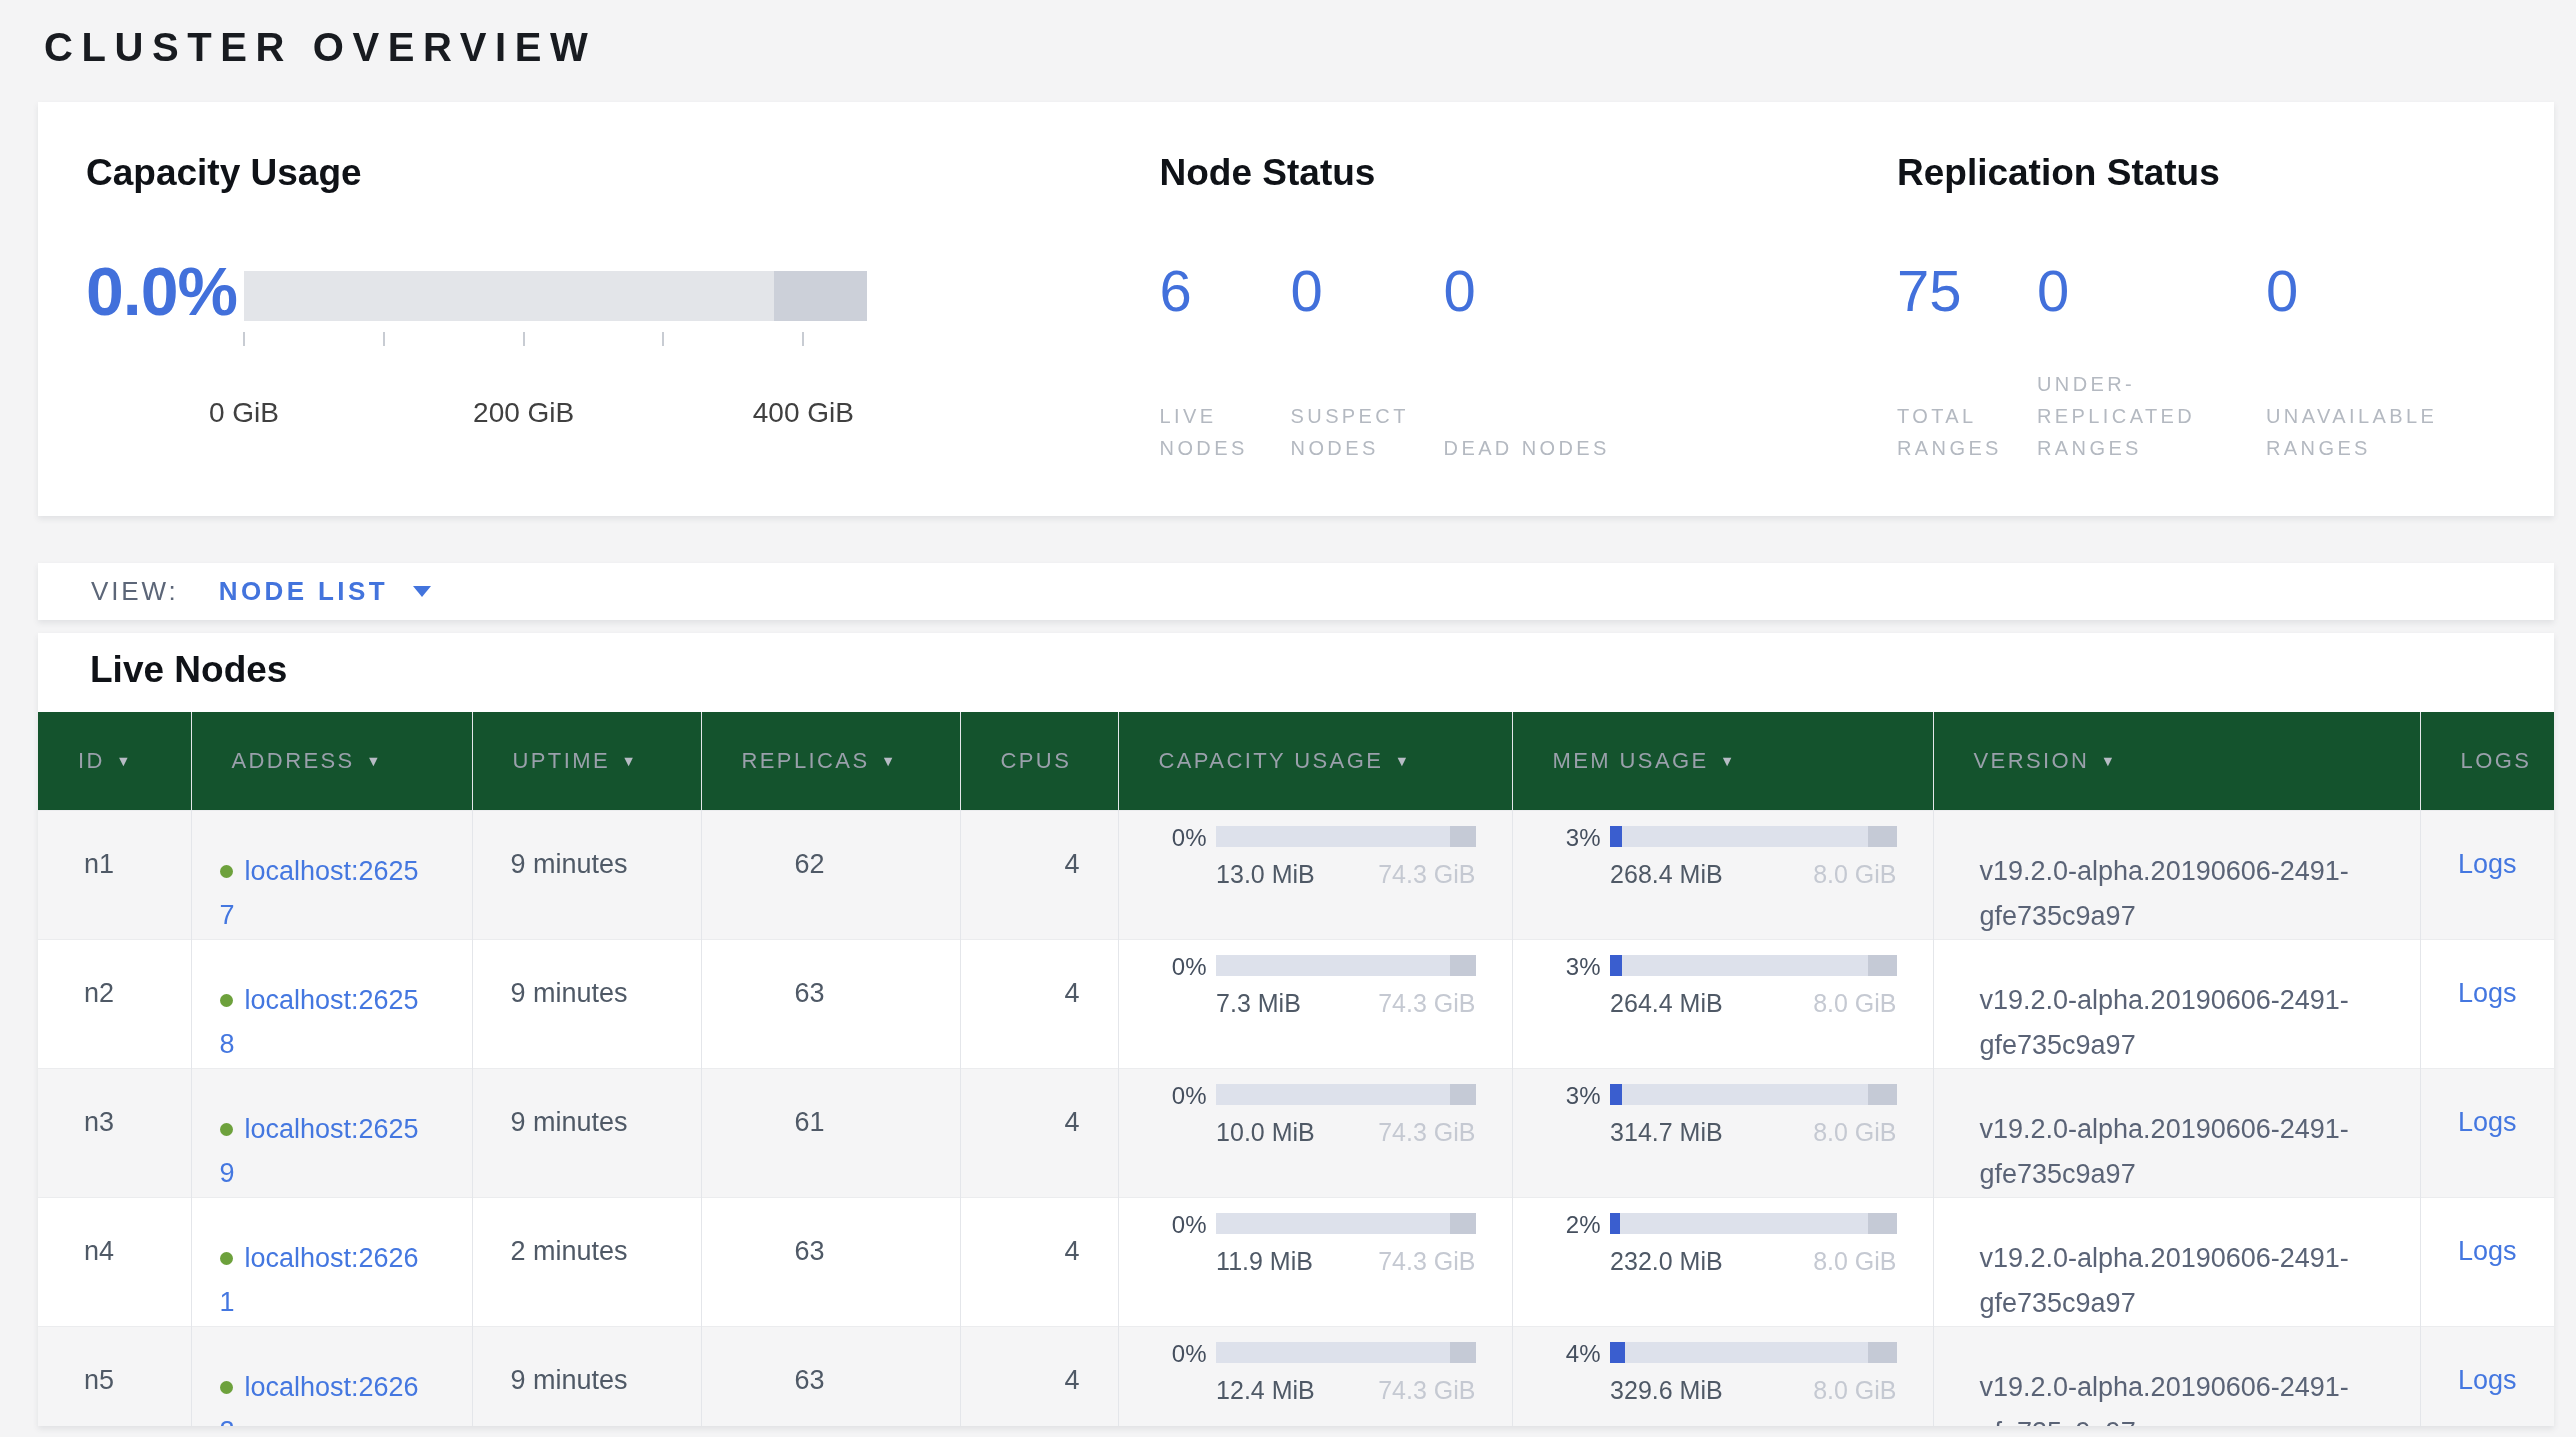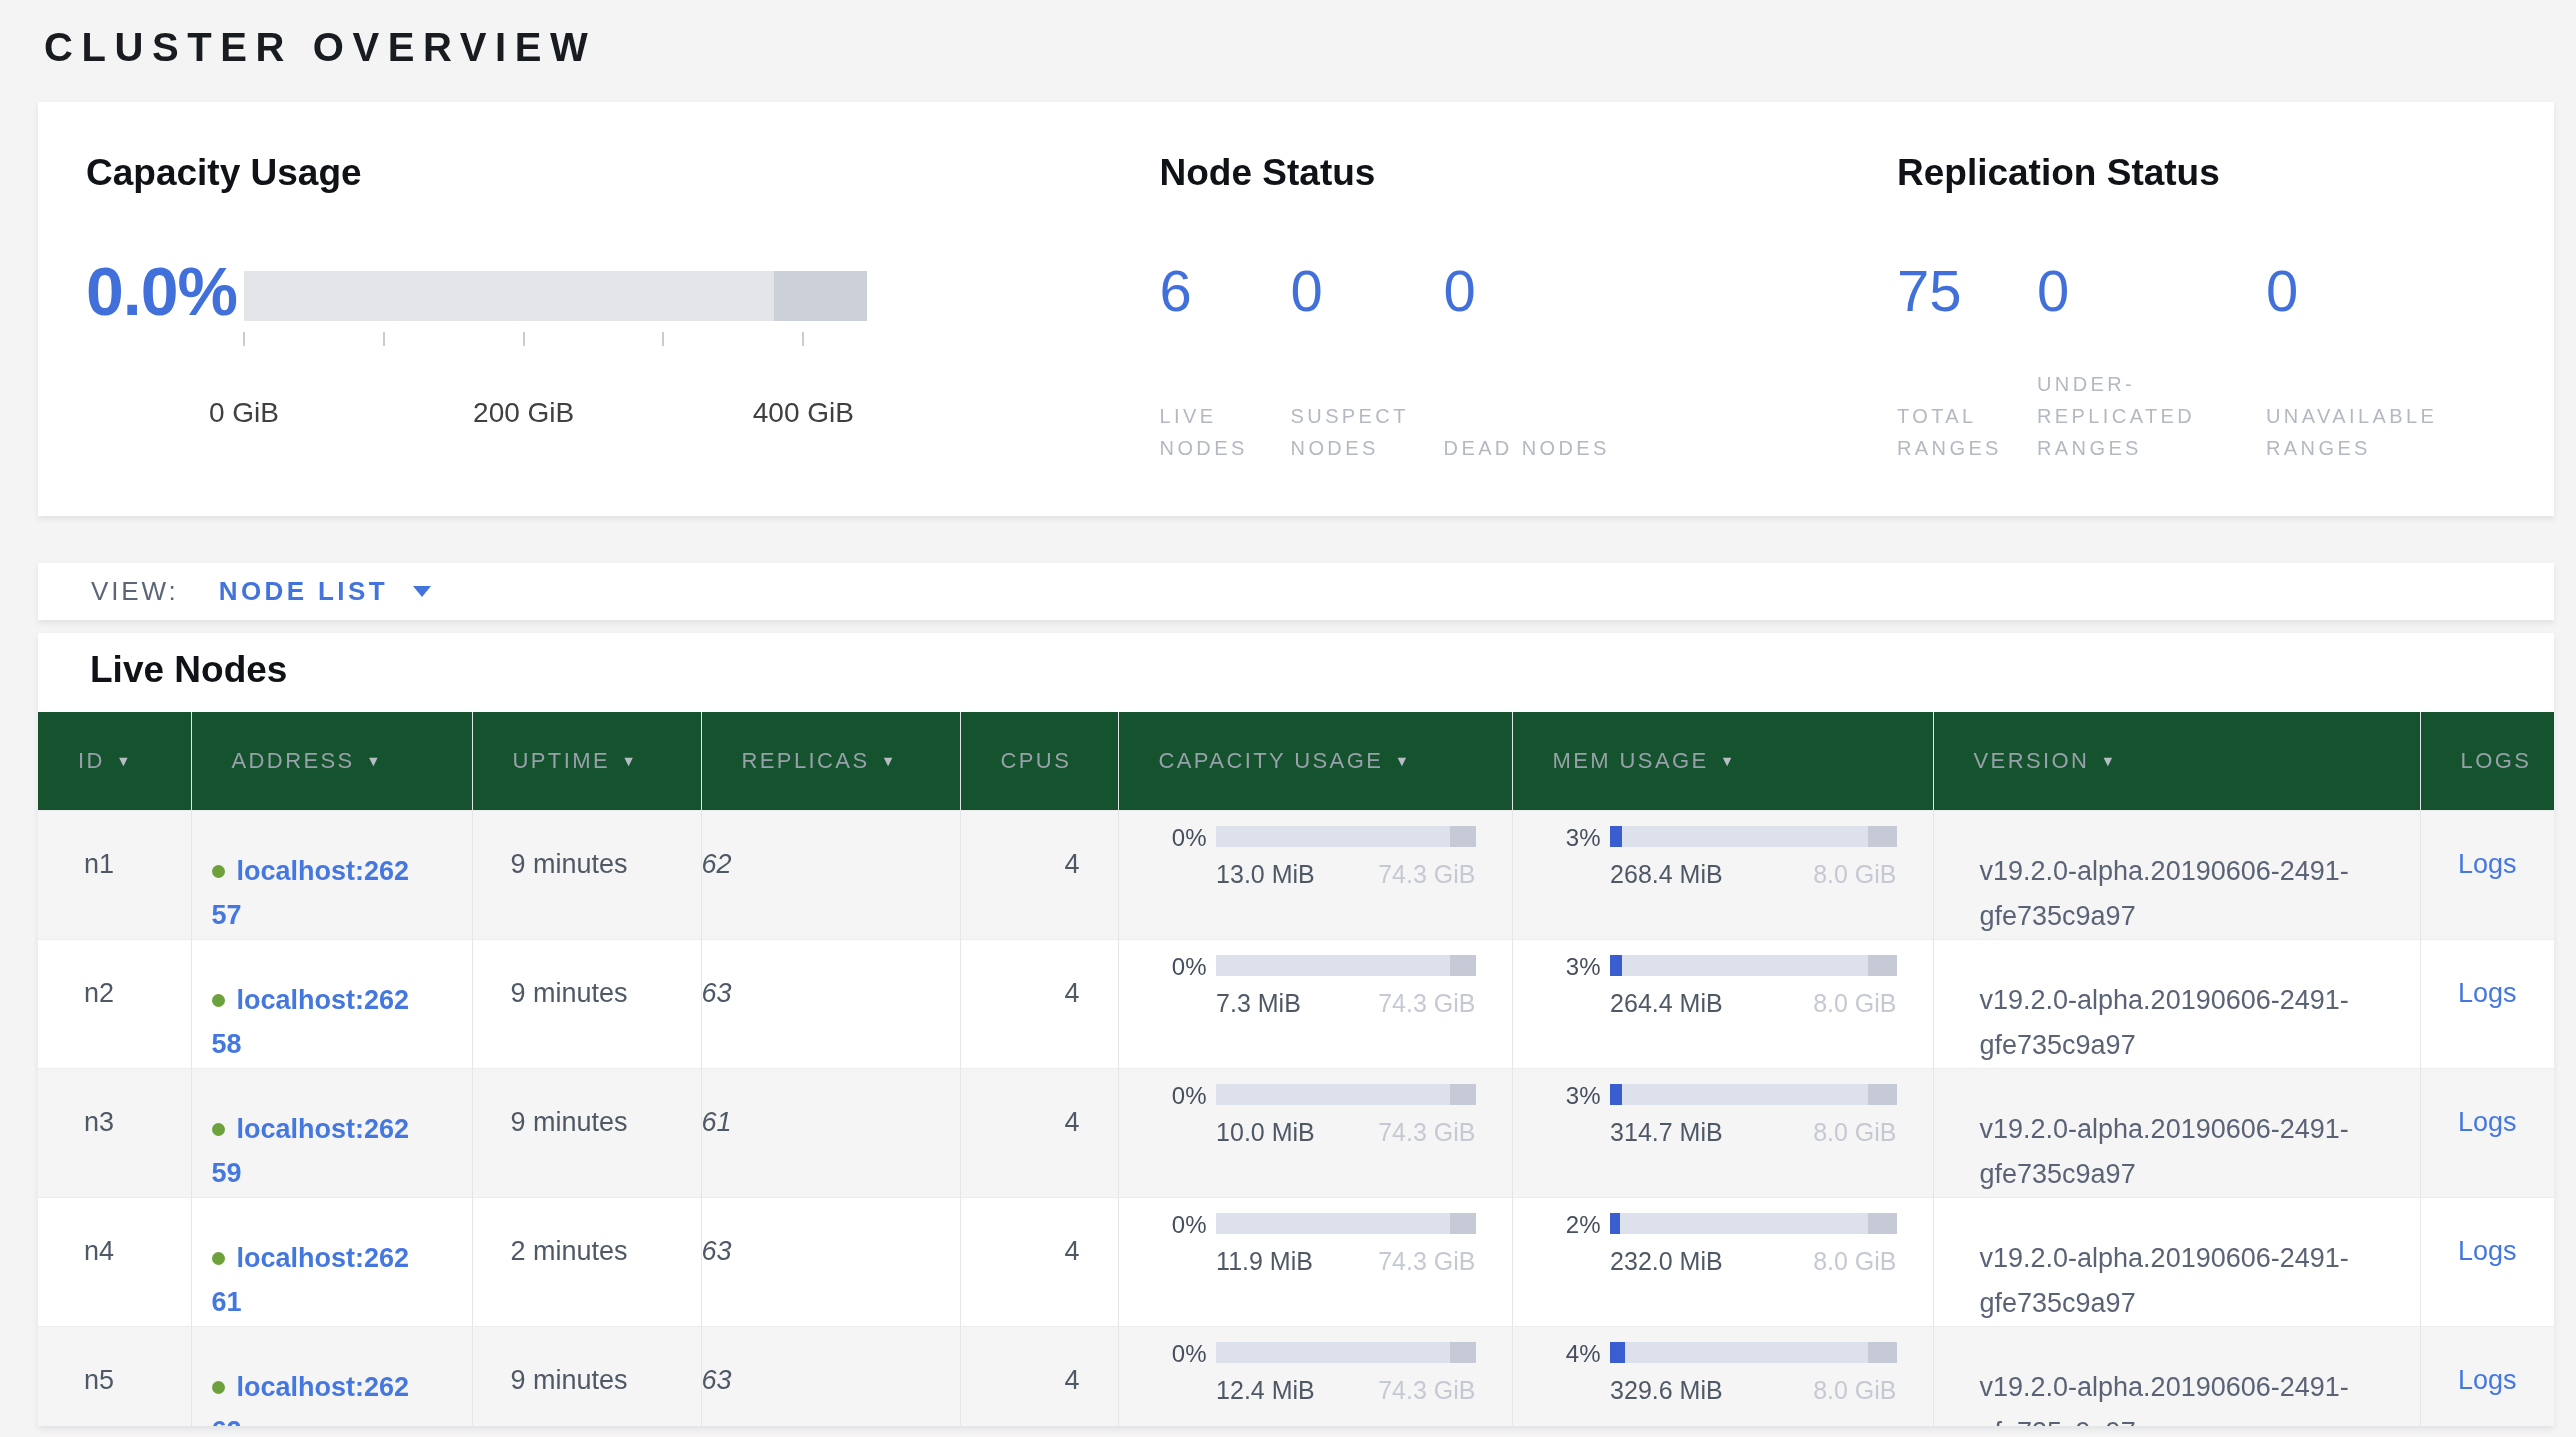--- a/index.html
+++ b/index.html
@@ -76,23 +76,23 @@
     padding-left:40px; font-weight:400; font-size:22px; letter-spacing:2.4px; color:#9aa0ab;
     white-space:nowrap; overflow:hidden;
   }
   thead th + th, tbody td + td { border-left:1.9px solid #e4e6ea; }
   tbody tr { height:115px; }
   tbody tr.odd  td { background:#f5f5f6; }
   tbody tr.even td { background:#ffffff; }
   tbody td { vertical-align:top; padding-top:38px; font-size:27px; color:#4f5966; border-top:1px solid #ebecee; }
   .sort-icon { font-size:14.4px; color:#b7bcc5; margin-left:11.5px; vertical-align:1.9px; }
   td.c-id { padding-left:46px; }
-  td.c-addr { padding-left:20px;font-weight:bold; }
+  td.c-addr { padding-left:28px; }
   td.c-uptime { padding-left:38px; }
-  td.c-replicas { text-align:left; padding-right:42px;font-style:italic; }
+  td.c-replicas { text-align:center; padding-right:42px; }
   td.c-cpus { text-align:right; padding-right:38px; }
   td.c-cap, td.c-mem { padding-top:15.3px; padding-left:38px; padding-right:36px; }
   td.c-version { padding-left:46px; }
   td.c-logs { text-align:center; padding-left:0; }
 
   .addr-wrap { width:201px; word-break:break-all; line-height:44px; }
   .status-dot { display:inline-block; width:13.4px; height:13.4px; border-radius:50%; background:#6da13c; margin-right:11.5px; vertical-align:1.9px; }
   a.addr-link, a.logs-link { color:#4477e0; text-decoration:none; cursor:pointer; }
   .version-text { width:426px; line-height:45px; color:#5a6376; overflow-wrap:break-word; }
 

